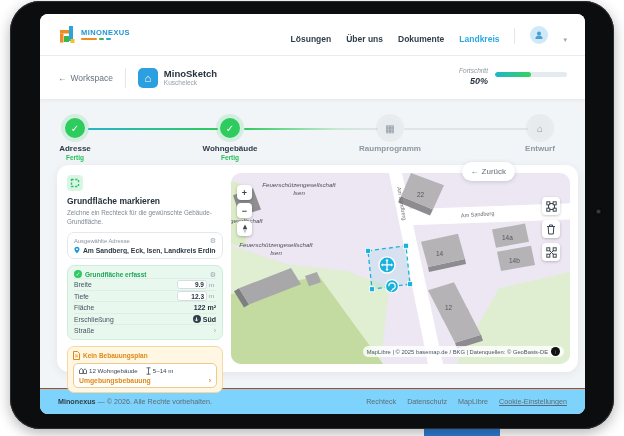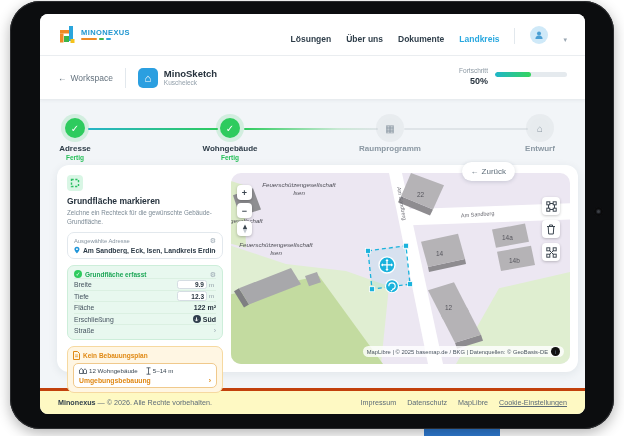--- a/index.html
+++ b/index.html
@@ -41,21 +41,21 @@
              border-bottom:1px solid #e8ecef;display:flex;align-items:center;padding:0 18px;
              box-shadow:0 1px 3px rgba(40,60,80,.05);}
   .back-link{display:flex;align-items:center;gap:4px;font-size:8.5px;color:#64727e;cursor:pointer;}
   .sub-divider{width:1px;height:20px;background:#e2e8ed;margin:0 12px;}
   .app-icon{width:20px;height:20px;border-radius:5px;background:#2b9fe0;color:#fff;display:flex;
             align-items:center;justify-content:center;font-size:11px;margin-right:6px;}
   .app-titles{display:flex;flex-direction:column;line-height:1.2;}
   .app-name{font-size:9.5px;font-weight:bold;color:#26323d;}
   .project-name{font-size:6.5px;color:#93a0ab;}
   .progress-group{margin-left:auto;display:flex;align-items:center;gap:7px;}
-  .progress-texts{display:flex;flex-direction:column;align-items:flex-end;line-height:1.3;}
+  .progress-texts{display:flex;flex-direction:column;align-items:flex-end;line-height:1.3;font-style:italic;}
   .progress-label{font-size:6.5px;color:#8a97a2;}
   .progress-value{font-size:9px;font-weight:bold;color:#26323d;}
   .progress-track{width:72px;height:5px;border-radius:3px;background:#e5eaee;overflow:hidden;margin-top:-6px;}
   .progress-fill{height:100%;border-radius:3px;background:linear-gradient(90deg,#1fb6c9,#35d45e);}
 
   
   .step{position:absolute;top:104px;width:64px;text-align:center;z-index:3;}
   .step-circle{width:20px;height:20px;border-radius:50%;margin:0 auto;display:flex;align-items:center;
                justify-content:center;font-size:10px;}
   .step-circle.done{background:#2ecb5e;color:#fff;box-shadow:0 0 0 4px rgba(46,203,94,.16);}
@@ -129,21 +129,21 @@
   .map-tools{position:absolute;right:10px;top:24px;display:flex;flex-direction:column;gap:5px;z-index:5;}
   .map-tools .tbtn{width:18px;height:18px;background:#fff;border-radius:4px;box-shadow:0 1px 3px rgba(0,0,0,.22);
         display:flex;align-items:center;justify-content:center;cursor:pointer;}
   .attribution{position:absolute;right:6px;bottom:7px;background:rgba(255,255,255,.8);border-radius:8px;
         padding:1px 4px;display:flex;align-items:center;gap:3px;z-index:5;}
   .attribution span{font-size:5.8px;color:#4a5560;white-space:nowrap;}
   .info-dot{width:9px;height:9px;border-radius:50%;background:#111;color:#fff;font-size:6px;font-weight:bold;
         display:flex;align-items:center;justify-content:center;}
 
   
-  .footer{position:absolute;left:0;top:374px;width:100%;height:26px;background:#fef9c3;border-top:3px solid #c2410c;
+  .footer{position:absolute;left:0;top:374px;width:100%;height:26px;background:#7dd3fc;border-top:1px solid #c2410c;
           display:flex;align-items:center;padding:0 18px;font-size:7.2px;color:#5c6b77;}
   .footer b{color:#2f3e4a;}
   .footer-links{margin-left:auto;display:flex;gap:11px;}
   .footer-links span{cursor:pointer;}
   .footer-links .underlined{text-decoration:underline;}
 </style>
 </head>
 <body>
 
 <div class="stage">
@@ -436,21 +436,21 @@
           <div class="attribution">
             <span>MapLibre | © 2025 basemap.de / BKG | Datenquellen: © GeoBasis-DE</span>
             <span class="info-dot">i</span>
           </div>
         </div>
       </div>
 
       <div class="footer">
         <span><b>Minonexus</b>&nbsp;<span>— © 2026. Alle Rechte vorbehalten.</span></span>
         <span class="footer-links">
-          <span>Impressum</span>
+          <span>Rechteck</span>
           <span>Datenschutz</span>
           <span>MapLibre</span>
           <span class="underlined">Cookie-Einstellungen</span>
         </span>
       </div>
 
     </div>
   </div>
 </div>
 

